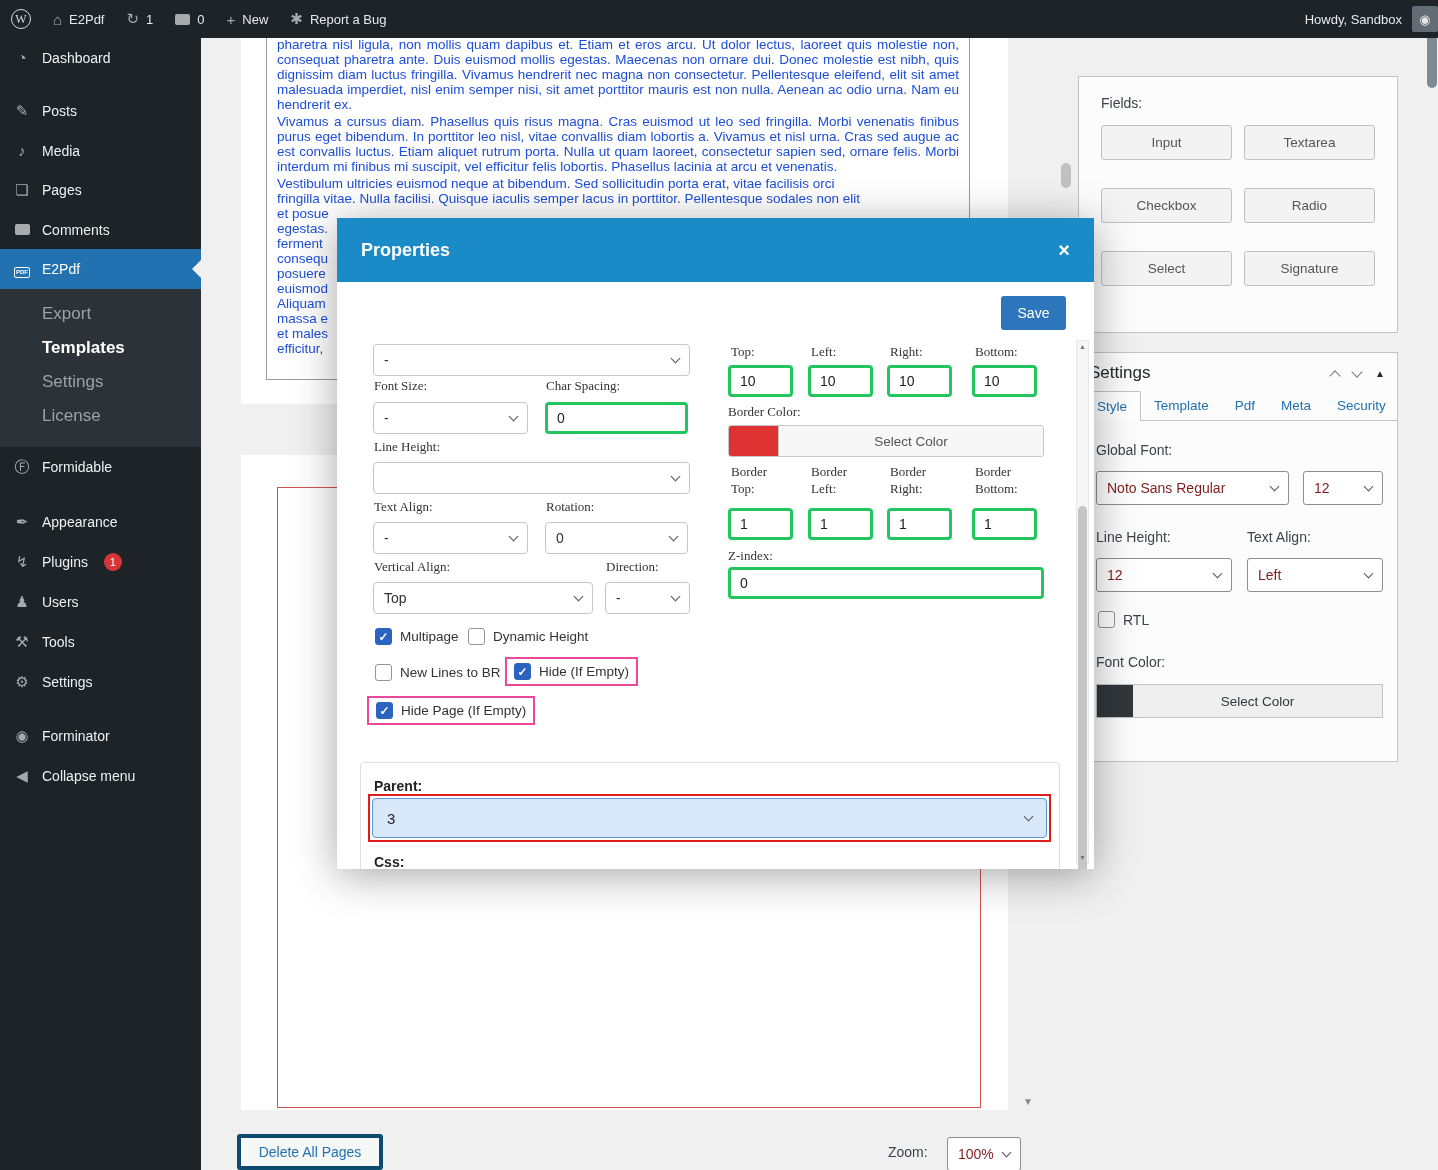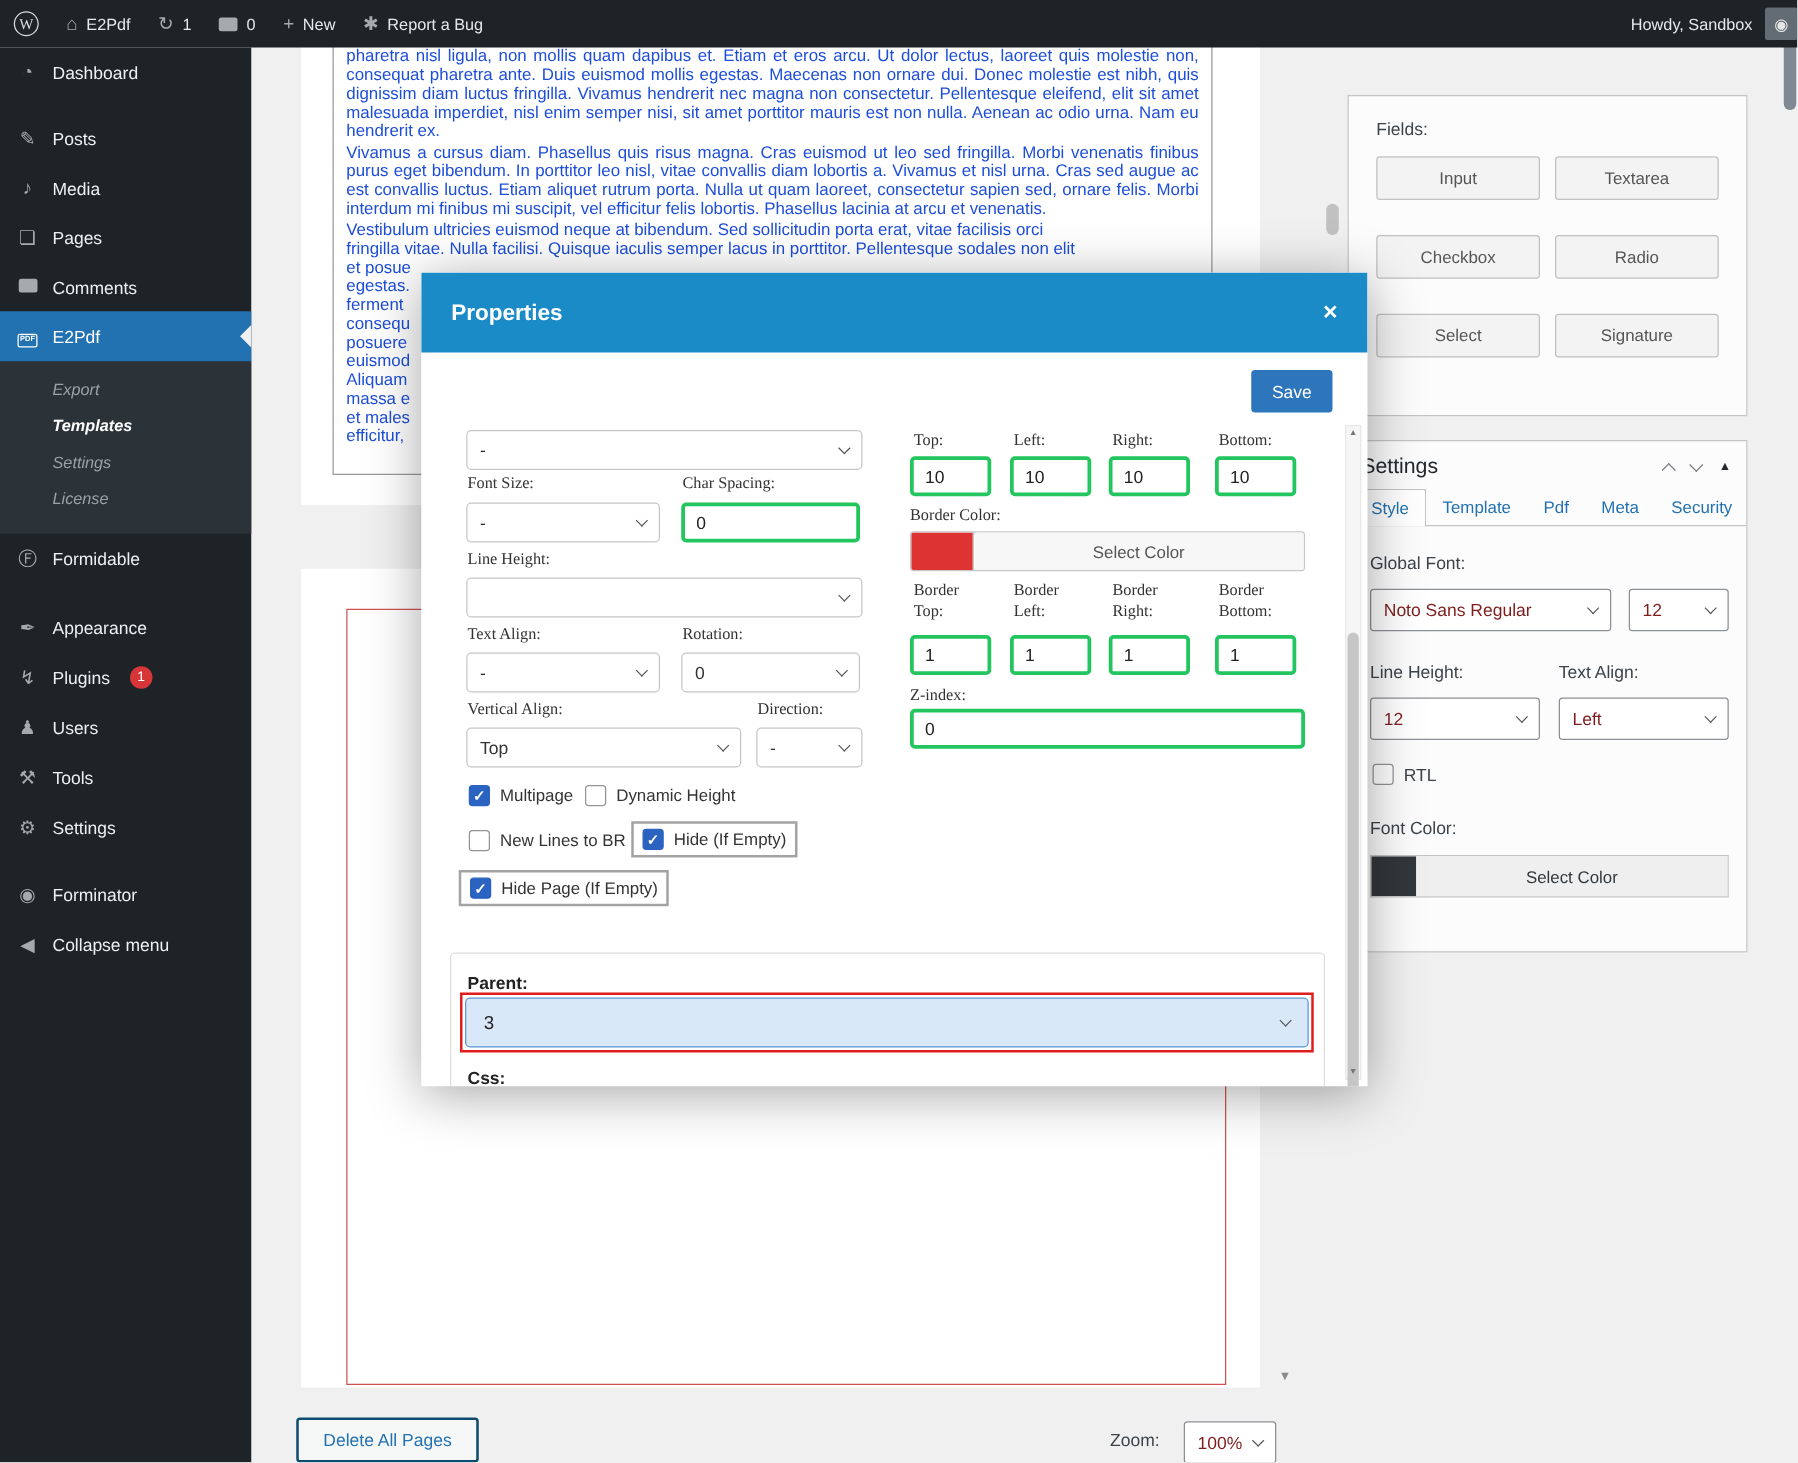--- a/index.html
+++ b/index.html
@@ -25,21 +25,21 @@
   .smenu { position:absolute; top:38px; left:0; bottom:0; width:201px; background:#1d2327;
            color:#eef0f1; font-size:14px; z-index:50; }
   .mitem { position:relative; display:flex; align-items:center; gap:10px; padding:11px 12px; cursor:pointer; }
   .mitem .ic { width:20px; text-align:center; color:#a7aaad; font-size:15px; flex:none; }
   .mitem.active { background:#2271b1; color:#fff; }
   .mitem.active .ic { color:#fff; }
   .arrow-left { position:absolute; right:0; top:50%; transform:translateY(-50%); width:0; height:0;
                 border-top:9px solid transparent; border-bottom:9px solid transparent;
                 border-right:9px solid #f0f0f1; }
   .submenu { background:#2c3338; padding:8px 0 14px 0; }
-  .sitem { padding:7px 14px 7px 42px; font-size:13px; color:#9ca1a7; cursor:pointer;font-style:italic; }
+  .sitem { padding:7px 14px 7px 42px; font-size:17px; color:#9ca1a7; cursor:pointer; }
   .sitem.active { color:#fff; font-weight:bold; }
   .gap { height:14px; }
   .badge { background:#d63638; color:#fff; border-radius:50%; min-width:18px; height:18px;
            font-size:11px; display:inline-flex; align-items:center; justify-content:center;
            margin-left:6px; padding:0 4px; }
   .pdf-ic { font-size:6px; font-weight:bold; border:1px solid #a7aaad; border-radius:2px;
             padding:1px 1px; line-height:1.1; color:#a7aaad; display:inline-block; }
 
   
   .page { position:absolute; background:#fff; overflow:hidden; }
@@ -57,21 +57,21 @@
           transform:rotate(45deg); margin-top:-4px; margin-left:8px; flex:none; }
   .inp { position:absolute; height:32px; border:3px solid #22c55e; border-radius:4px; padding:0 9px;
          font-size:14px; color:#222; font-family:Liberation Sans, sans-serif; background:#fff; }
   .lbl { position:absolute; font-size:13px; color:#333; white-space:nowrap;font-family:Liberation Serif, serif; }
   .blbl { position:absolute; font-size:14px; font-weight:bold; color:#222; }
   .cbrow { position:absolute; display:flex; align-items:center; gap:8px; font-size:13.5px; color:#333; }
   .cb { width:17px; height:17px; border:1px solid #949494; border-radius:3px; background:#fff;
         flex:none; display:flex; align-items:center; justify-content:center; cursor:pointer; }
   .cb.on { background:#2b63c1; border-color:#2b63c1; color:#fff; font-size:12px; font-weight:bold; }
   .cb.on::after { content:"✓"; }
-  .redbox { position:absolute; border:2px solid #a3a3a3; display:flex; align-items:center;
+  .redbox { position:absolute; border:2px solid #ec4899; display:flex; align-items:center;
             gap:8px; padding:4px 7px; font-size:13.5px; color:#333; }
 
   
   .modal { position:absolute; left:337px; top:218px; width:757px; height:651px; background:#fff;
            box-shadow:0 6px 40px rgba(0,0,0,.35); z-index:100; overflow:hidden; }
   .modal-header { height:64px; background:#1b8bc7; color:#fff; display:flex; align-items:center;
                   justify-content:space-between; padding:0 24px; }
   .modal-title { font-size:18px; font-weight:bold; }
   .modal-close { font-size:20px; font-weight:bold; cursor:pointer; }
   .save-btn { position:absolute; top:78px; right:28px; width:65px; height:34px; background:#2e76bb;
@@ -109,21 +109,21 @@
   .wcolor .swatch2 { width:36px; flex:none; }
   .wcolor .sc2 { flex:1; background:#efefef; display:flex; align-items:center; justify-content:center;
                  font-size:13.5px; color:#32373c; }
   .hchev { width:8px; height:8px; border-right:1.8px solid #787c82; border-bottom:1.8px solid #787c82;
            display:inline-block; }
   .hchev.up { transform:rotate(225deg); margin-top:5px; }
   .hchev.down { transform:rotate(45deg); margin-top:-2px; }
 
   
   .delete-btn { position:absolute; left:237px; top:1134px; width:146px; height:36px; background:#f6f7f7;
-                border:2px solid #0c4a6e; color:#2271b1; border-radius:3px; font-size:14px;
+                border:4px solid #0c4a6e; color:#2271b1; border-radius:3px; font-size:14px;
                 font-family:inherit; cursor:pointer; }
   .zoom-sel { position:absolute; left:947px; top:1137px; width:74px; height:34px; }
 </style>
 </head>
 <body>
 
 <div id="root">
 
   <div class="abar">
     <div class="abar-item">

